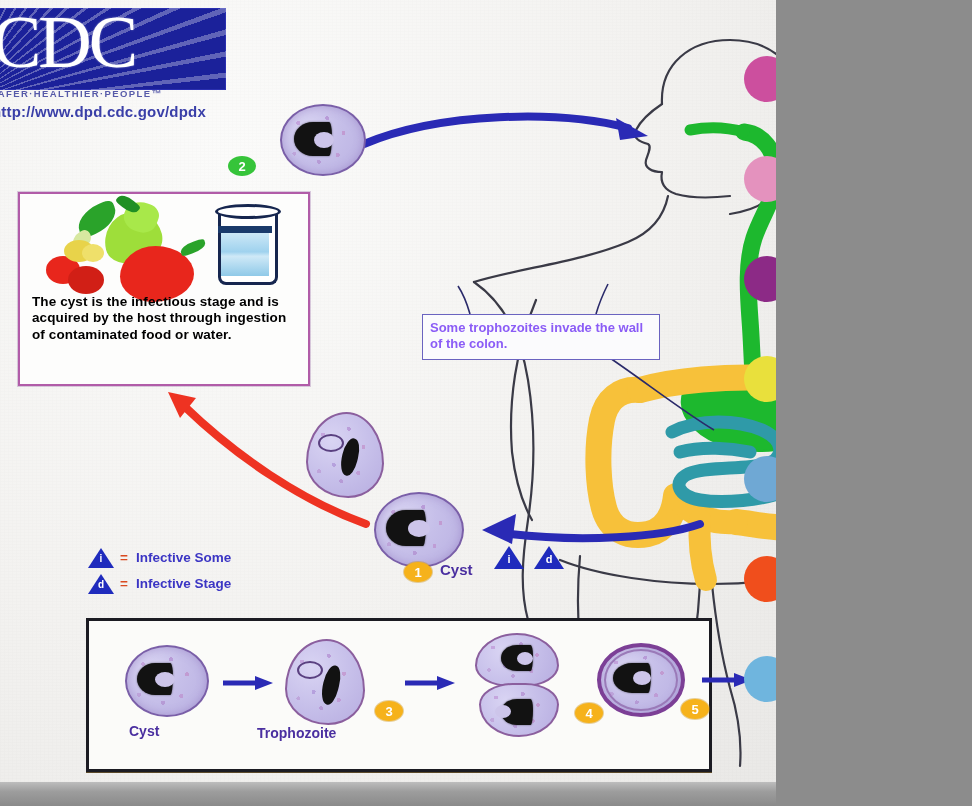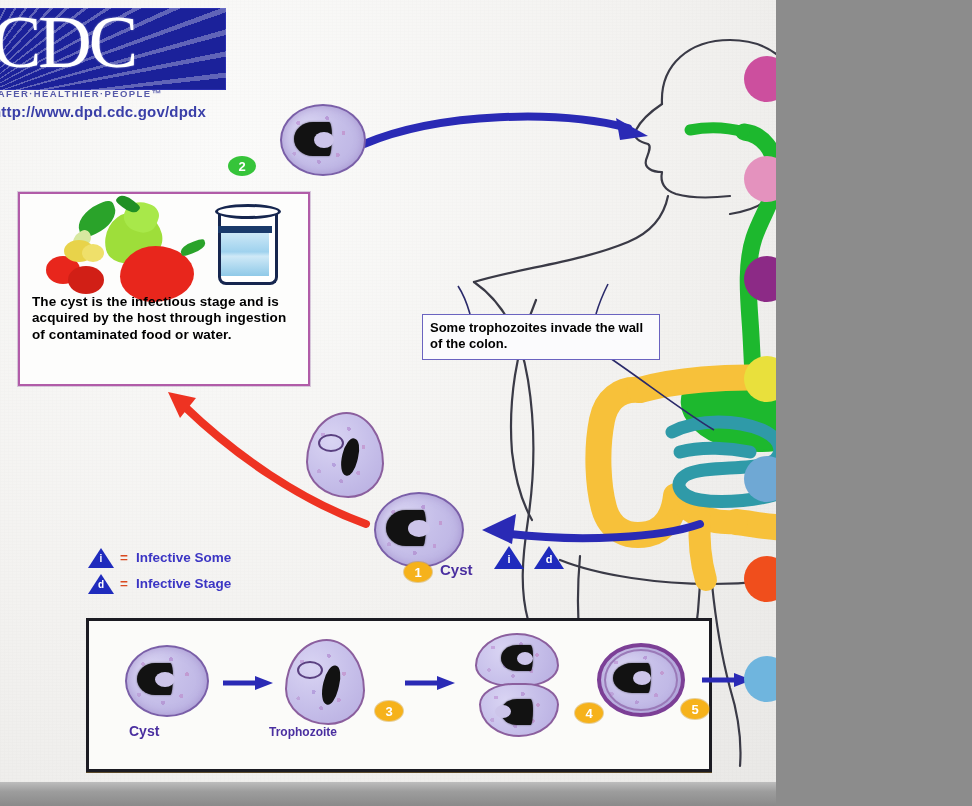--- a/index.html
+++ b/index.html
@@ -67,21 +67,21 @@
   .glass-rim{position:absolute;left:195px;top:10px;width:60px;height:9px;
      border:3px solid #16264f;border-radius:50%;background:#fff;}
   .glass-water{position:absolute;left:201px;top:38px;width:48px;height:44px;
      background:linear-gradient(180deg,#cfe9f7 0%,#9fd2ee 45%,#cfe9f7 55%,#8fc9e8 100%);}
   .glass-band{position:absolute;left:198px;top:32px;width:54px;height:7px;background:#1a3a6b;}
 
   
   #colon-box{left:422px;top:314px;width:236px;height:44px;background:#fbfbfd;
      border:1.5px solid #6a63c0;}
   #colon-box .txt{position:absolute;left:7px;top:5px;width:224px;font-size:13px;
-     font-weight:bold;color:#000000;line-height:1.25;}
+     font-weight:bold;color:#8b5cf6;line-height:1.25;}
 
   
   #legend{left:88px;top:548px;width:220px;height:48px;}
   .leg-row{position:relative;height:22px;margin-bottom:4px;}
   .tri{position:absolute;left:0;top:0;width:0;height:0;
      border-left:13px solid transparent;border-right:13px solid transparent;
      border-bottom:20px solid #1f2bbd;}
   .tri-l{position:absolute;left:0;top:0;width:26px;height:20px;}
   .tri-l span{position:absolute;left:0;top:5px;width:26px;text-align:center;
      font-size:10px;font-weight:bold;color:#fff;z-index:2;}
@@ -315,21 +315,21 @@
       <line x1="2" y1="10" x2="38" y2="10" stroke="#2a2ab5" stroke-width="5"></line>
       <path d="M52,10 L34,3 L34,17 Z" fill="#2a2ab5"></path>
     </svg>
 
     <div class="cell abs" style="left:196px;top:18px;width:80px;height:86px;">
       <div class="troph-body"></div>
       <div class="speck"></div>
       <div class="troph-vac" style="left:12px;top:22px;width:22px;height:14px;"></div>
       <div class="troph-nuc" style="left:38px;top:26px;width:16px;height:40px;border-radius:50% 50% 45% 55%;"></div>
     </div>
-    <div class="lbl abs" style="left:180px;top:104px;font-size:12px;">Trophozoite</div>
+    <div class="lbl abs" style="left:168px;top:104px;font-size:14px;">Trophozoite</div>
     <div class="badge badge-orange abs" style="left:286px;top:80px;">3</div>
 
     <svg class="abs" style="left:314px;top:52px;width:56px;height:20px;overflow:visible;">
       <line x1="2" y1="10" x2="38" y2="10" stroke="#2a2ab5" stroke-width="5"></line>
       <path d="M52,10 L34,3 L34,17 Z" fill="#2a2ab5"></path>
     </svg>
 
     <div class="abs" style="left:382px;top:12px;width:96px;height:104px;">
       <div class="cell abs" style="left:4px;top:0px;width:84px;height:54px;">
         <div class="troph-body" style="border-radius:50% 50% 42% 42%/60% 60% 40% 40%;"></div>

